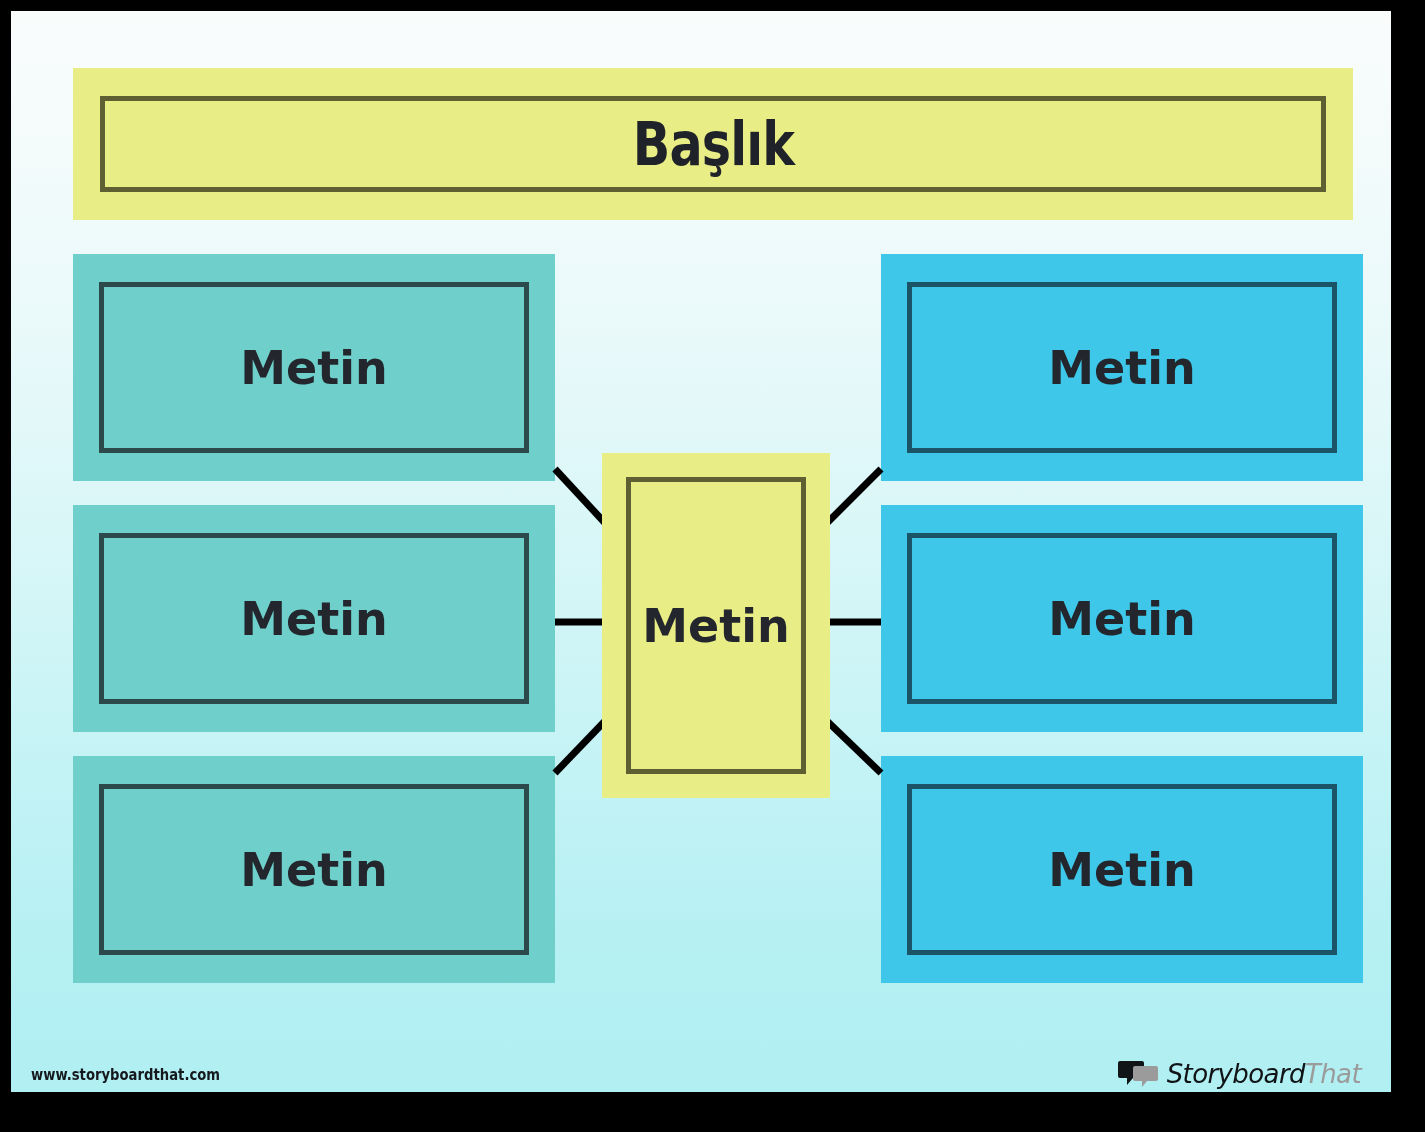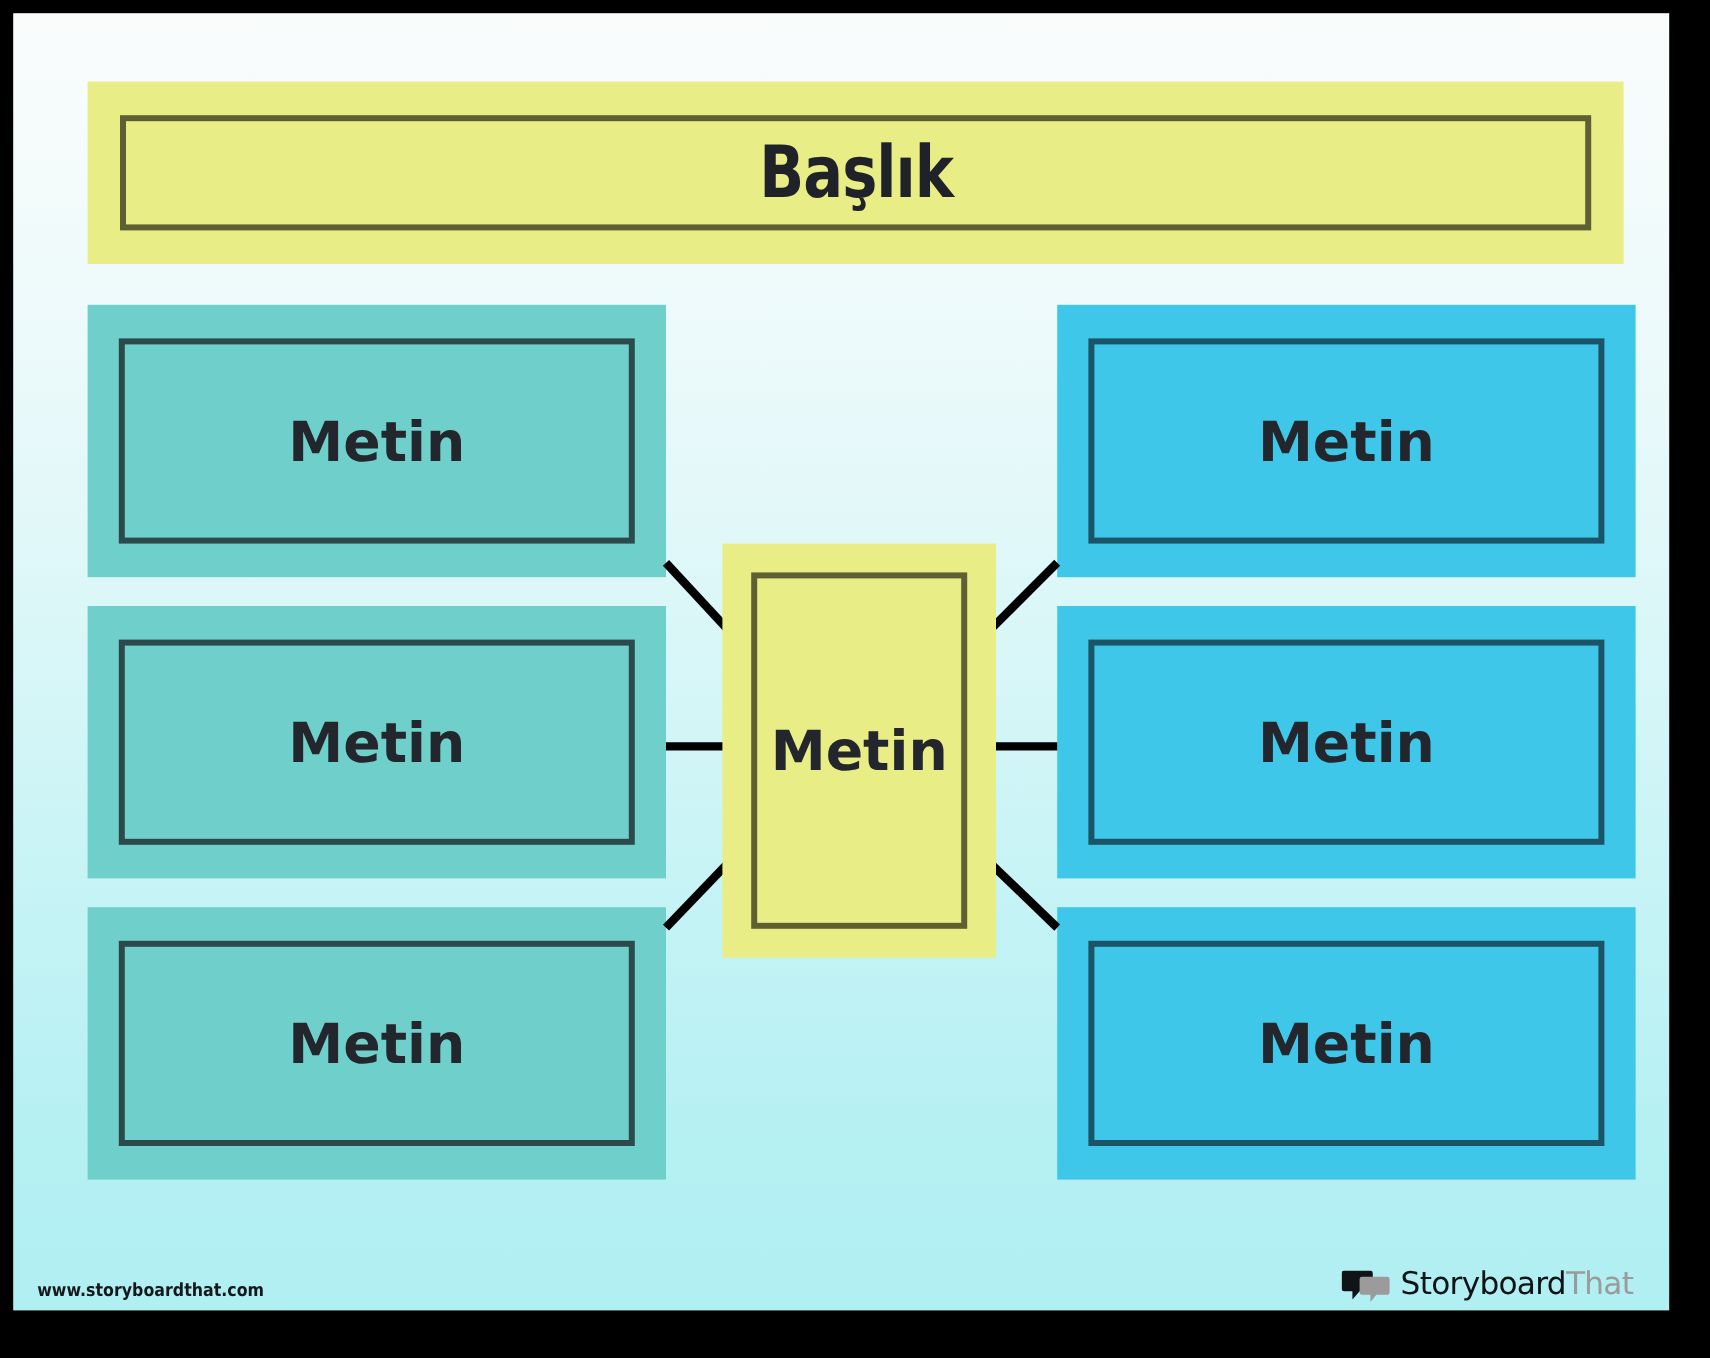--- a/index.html
+++ b/index.html
@@ -170,21 +170,23 @@
     color: #15181c;
     transform: scaleX(0.88);
     transform-origin: left center;
     white-space: nowrap;
   }
   #footer-logo {
     position: absolute;
     right: 30px;
     top: 1046px;
     display: flex;
+    align-items: center;
     height: 34px;
+    font-style: italic;
   }
   #footer-logo .bubbles {
     width: 42px;
     height: 30px;
     margin-right: 7px;
     position: relative;
     flex: none;
   }
   #footer-logo .wordmark {
     font-family: "DejaVu Sans", sans-serif;

